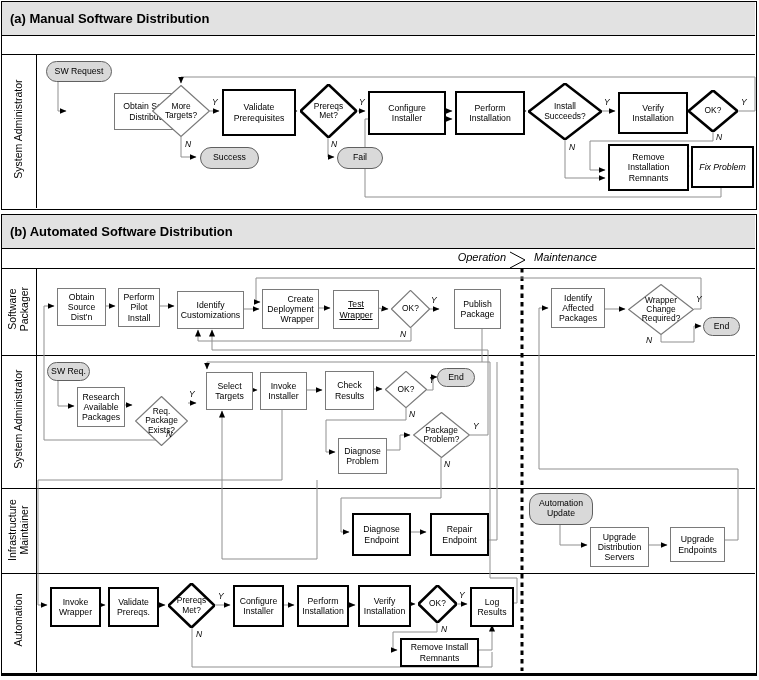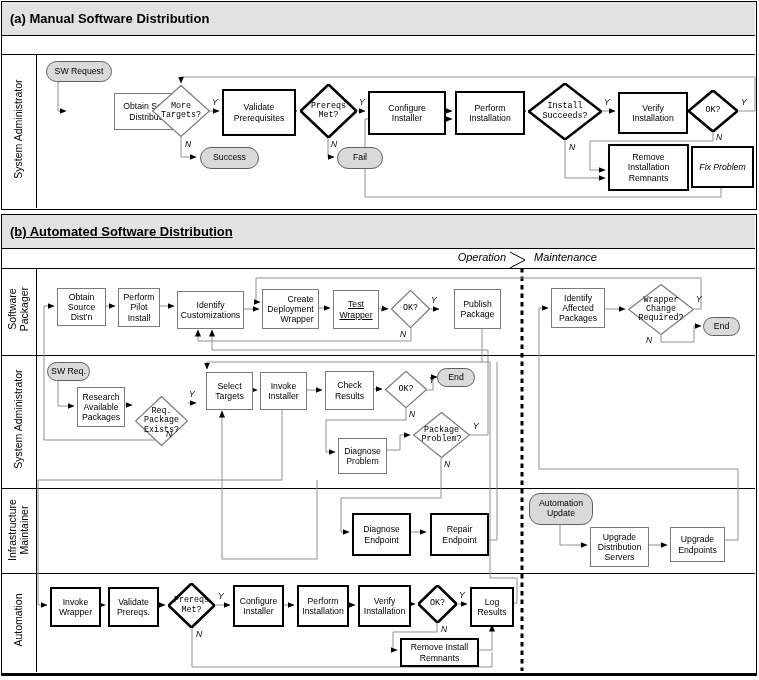--- a/index.html
+++ b/index.html
@@ -14,21 +14,21 @@
               text-align:center;white-space:pre-line;line-height:1.15;}
   .phase{position:absolute;font-style:italic;font-size:11px;}
   .proc{position:absolute;background:#fff;border:1px solid #7a7a7a;
         display:flex;align-items:center;justify-content:center;text-align:center;
         font-size:8.7px;line-height:1.18;white-space:pre-line;z-index:3;}
   .proc.bold{border:2.5px solid #000;}
   .oval{position:absolute;background:#d9d9d9;border:1.5px solid #606060;border-radius:11px;
         display:flex;align-items:center;justify-content:center;text-align:center;
         font-size:8.7px;line-height:1.1;white-space:pre-line;z-index:3;}
   .diamond{position:absolute;display:flex;align-items:center;justify-content:center;
-           text-align:center;font-size:8.4px;line-height:1.08;white-space:pre-line;z-index:3;font-family:Liberation Mono, monospace;}
+           text-align:center;font-size:8.4px;line-height:1.08;white-space:pre-line;z-index:3;}
   .diamond svg{position:absolute;left:0;top:0;width:100%;height:100%;}
   .diamond polygon{fill:#fff;stroke:#7a7a7a;stroke-width:1.2;vector-effect:non-scaling-stroke;}
   .diamond.bold polygon{stroke:#000;stroke-width:2.6;}
   .diamond span{position:relative;z-index:1;}
   .yn{position:absolute;font-style:italic;font-size:8.5px;z-index:4;}
   #wires{position:absolute;left:0;top:0;z-index:2;pointer-events:none;}
   #wires polyline{fill:none;stroke:#8f8f8f;stroke-width:1;}
 </style>
 </head>
 <body>
@@ -36,21 +36,21 @@
 <div id="canvas">
 
   <div class="frame" style="left:1px;top:1px;width:754px;height:207px;"></div>
   <div class="frame" style="left:1px;top:214px;width:754px;height:458px;border-bottom:3px solid #000;"></div>
 
   <div class="titlebar" style="left:2px;top:2px;width:745px;height:33px;">(a) Manual Software Distribution</div>
   <div class="hline" style="left:2px;top:54px;width:753px;"></div>
   <div class="vline" style="left:36px;top:54px;height:154px;"></div>
   <div class="lane-label" style="left:-57px;top:123px;width:150px;">System Administrator</div>
 
-  <div class="titlebar" style="left:2px;top:215px;width:745px;height:33px;text-decoration:underline;">(b) Automated Software Distribution</div>
+  <div class="titlebar" style="left:2px;top:215px;width:745px;height:33px;">(b) Automated Software Distribution</div>
   <div class="hline" style="left:2px;top:268px;width:753px;"></div>
   <div class="phase" style="left:440px;top:251px;width:66px;text-align:right;">Operation</div>
   <div class="phase" style="left:534px;top:251px;">Maintenance</div>
   <div class="hline" style="left:2px;top:355px;width:753px;"></div>
   <div class="hline" style="left:2px;top:488px;width:753px;"></div>
   <div class="hline" style="left:2px;top:573px;width:753px;"></div>
   <div class="vline" style="left:36px;top:268px;height:404px;"></div>
   <div class="lane-label" style="left:-25px;top:297px;width:86px;">Software
 Packager</div>
   <div class="lane-label" style="left:-48px;top:413px;width:132px;">System Administrator</div>

